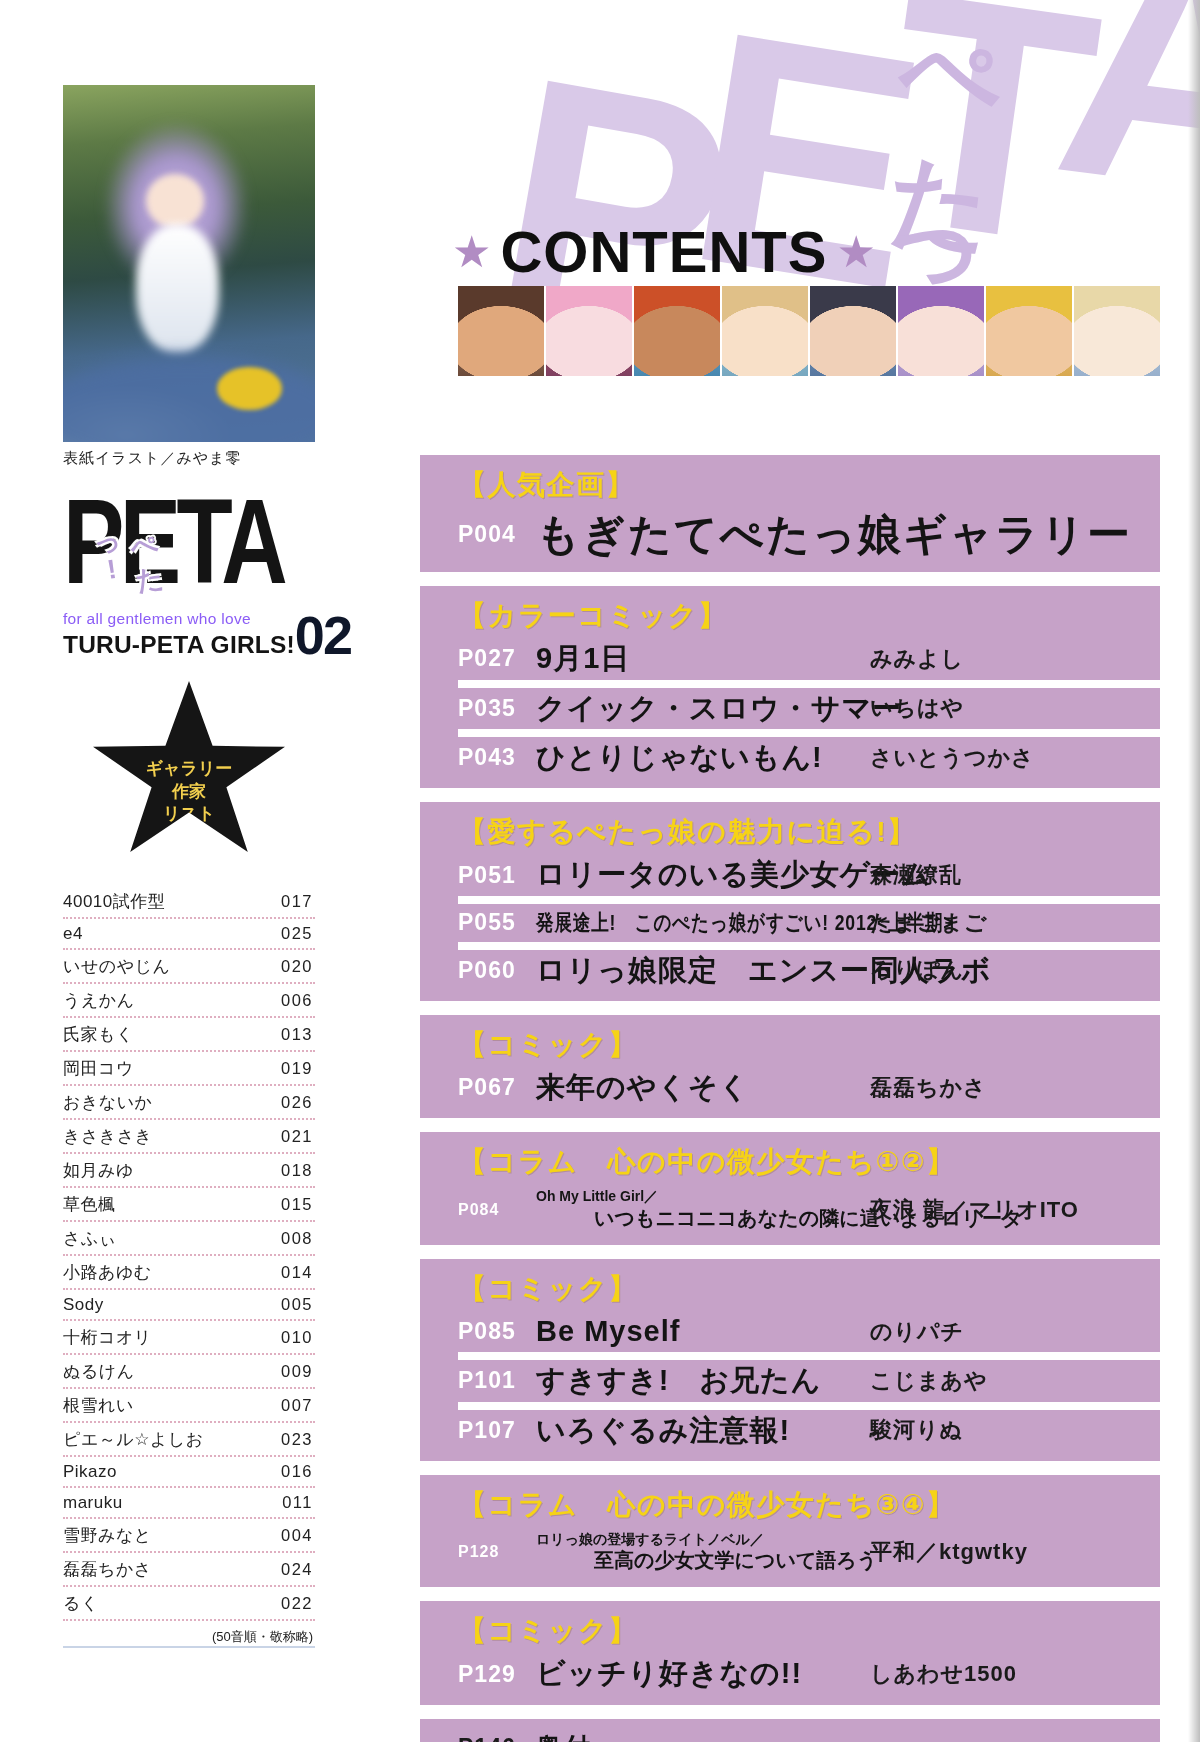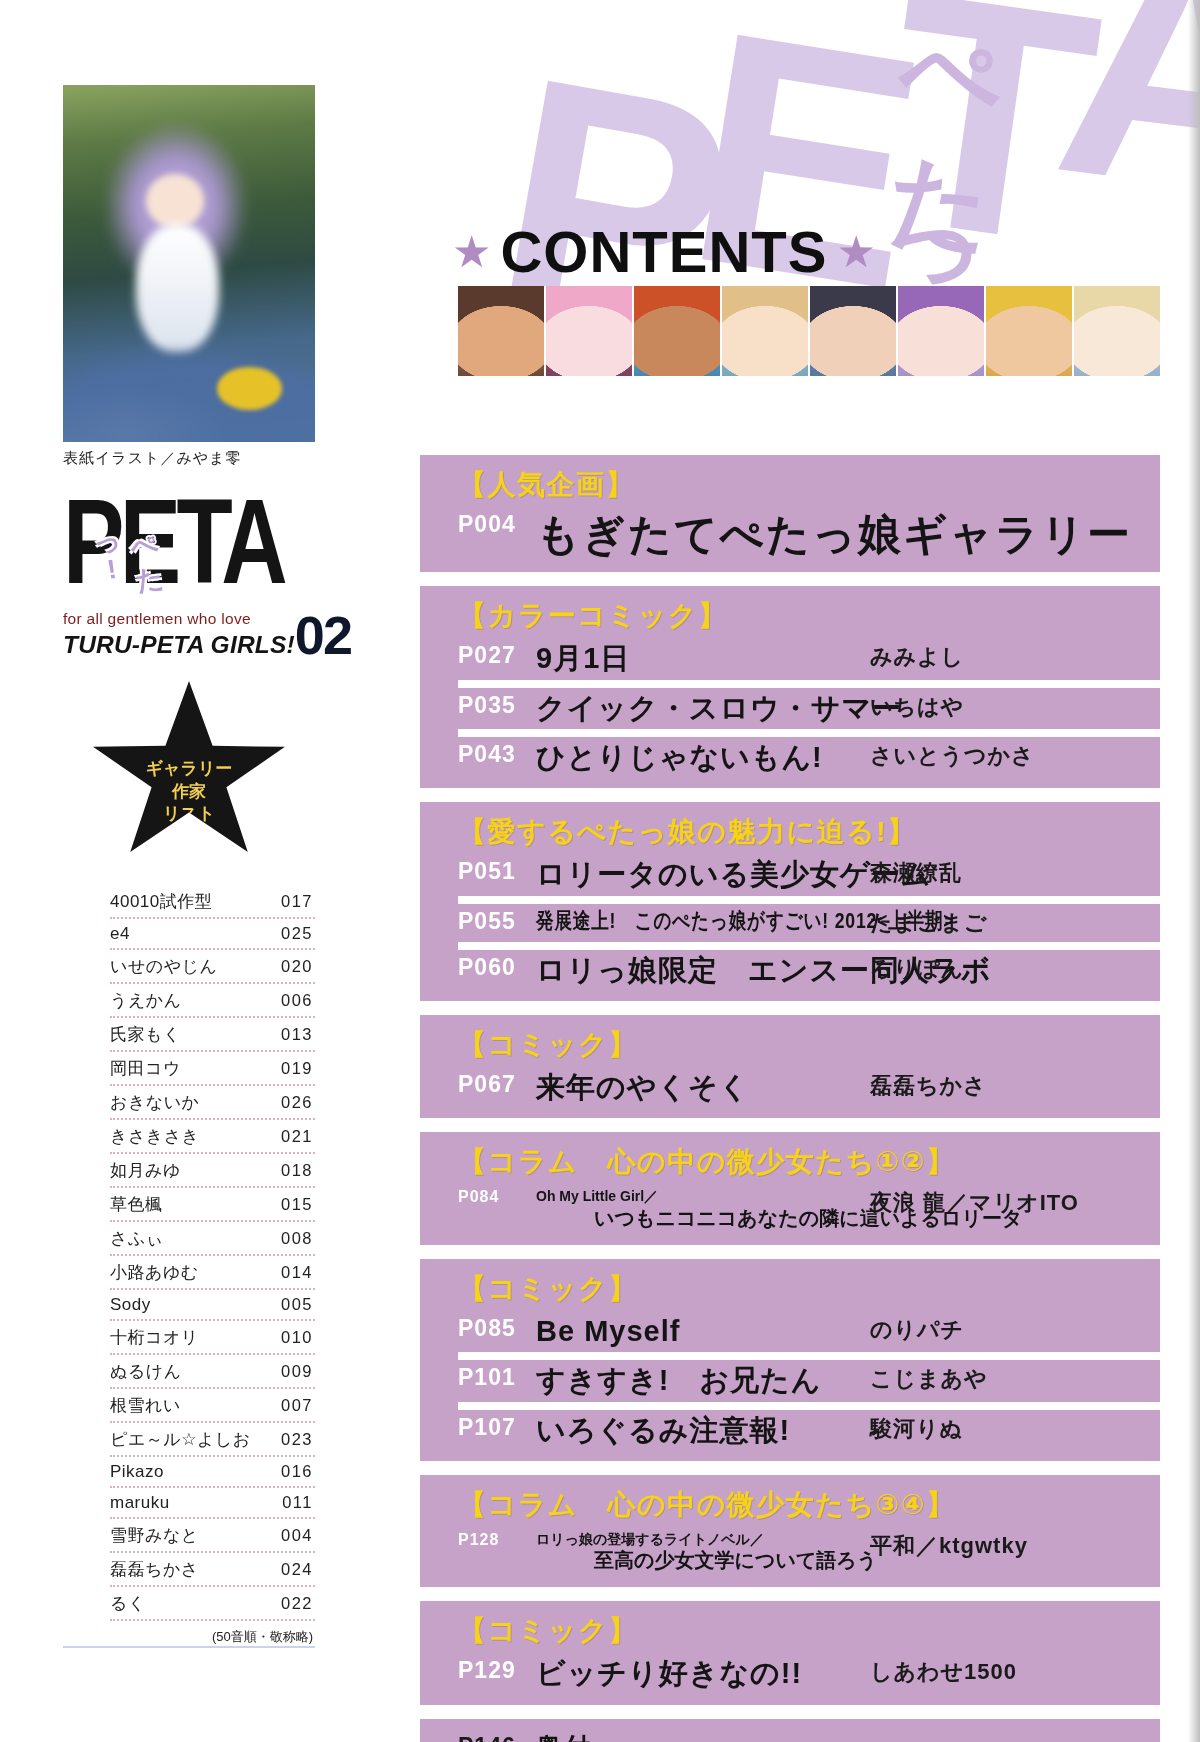--- a/index.html
+++ b/index.html
@@ -32,30 +32,30 @@
   .caption { margin-top:7px; font-size:15px; color:#222; letter-spacing:1px; }
 
   .logo { position:relative; margin-top:16px; height:118px; }
   .logo-text { font-size:118px; font-weight:900; line-height:0.96; color:#141414;
     letter-spacing:-6px; transform:scaleX(0.78) scaleY(1.02); transform-origin:left top; white-space:nowrap; }
   .logo-burst { position:absolute; left:30px; top:40px; writing-mode:vertical-rl; text-orientation:upright;
     font-size:27px; font-weight:800; color:#b79ed6; letter-spacing:-4px; transform:rotate(-9deg); z-index:2;
     text-shadow:-2px -2px 0 #fff, 2px -2px 0 #fff, -2px 2px 0 #fff, 2px 2px 0 #fff, 0 0 3px #fff; }
 
   .tag-row { display:flex; justify-content:space-between; align-items:flex-end; margin-top:8px; }
-  .tag1 { font-size:15.5px; color:#7f1d1d; letter-spacing:0.3px; }
-  .tag2 { font-size:24.5px; font-weight:800; color:#141414; letter-spacing:0.2px; margin-top:3px; white-space:nowrap;font-style:italic; }
+  .tag1 { font-size:15.5px; color:#8b5cf6; letter-spacing:0.3px; }
+  .tag2 { font-size:24.5px; font-weight:800; color:#141414; letter-spacing:0.2px; margin-top:3px; white-space:nowrap; }
   .issue { font-size:54px; font-weight:700; color:#0f172a; line-height:0.85; letter-spacing:-2px; }
 
   .star-badge { position:relative; width:200px; height:188px; margin:22px auto 0; background:#151515;
     clip-path:polygon(50% 0%, 61.8% 34.5%, 98% 35%, 68.7% 56.5%, 79.4% 91%, 50% 70%, 20.6% 91%, 31.3% 56.5%, 2% 35%, 38.2% 34.5%); }
   .star-badge-text { position:absolute; inset:0; display:flex; flex-direction:column; align-items:center;
     justify-content:center; padding-top:34px; color:#f2cf4e; font-size:17px; font-weight:700; line-height:1.35; text-align:center; }
 
-  .artist-list { margin-top:16px;margin-left:47px; }
+  .artist-list { margin-top:16px; }
   .artist-row { display:flex; justify-content:space-between; align-items:baseline;
     padding:5px 2px 4px 0; border-bottom:2px dotted #dfaec0; font-size:17px; color:#222; letter-spacing:0.5px; }
   .a-page { font-size:16.5px; letter-spacing:1.5px; }
   .artist-note { text-align:right; font-size:13px; color:#222; padding:7px 2px 0 0; border-bottom:2px solid #c9d4e6; }
 
   
   .wm { position:absolute; left:505px; top:-55px; display:flex; z-index:1; color:#d9c9e8;
     font-weight:900; font-size:330px; line-height:1; letter-spacing:-28px; white-space:nowrap; }
   .wm span { display:block; }
   .wm span:nth-child(1){ transform:translateY(95px) rotate(10deg); }
@@ -72,21 +72,21 @@
 
   .thumbs { position:absolute; left:458px; top:286px; width:702px; height:90px; display:flex; gap:2px; z-index:3; background:#fff; }
   .thumb { flex:1; }
 
   
   .sections { position:absolute; left:420px; top:455px; width:740px; display:flex; flex-direction:column; gap:14px; z-index:3; }
   .block { background:#c6a2c8; padding:12px 0 10px 38px; }
   .block.no-header { padding:10px 0 10px 38px; }
   .sec-header { color:#f6d316; font-size:28px; font-weight:800; letter-spacing:1.5px; line-height:1.25; margin-bottom:5px;
     text-shadow:1px 1px 0 rgba(120,80,30,0.25); }
-  .entry { display:flex; align-items:flex-start; padding:4px 0; }
+  .entry { display:flex; align-items:center; padding:4px 0; }
   .entry + .entry { border-top:8px solid #ffffff; }
   .e-pnum { flex:0 0 78px; font-size:23px; font-weight:700; color:#ffffff; letter-spacing:1px; }
   .e-titles { flex:1; color:#141414; font-weight:800; min-width:0; }
   .e-title-line { font-size:29px; line-height:1.15; letter-spacing:1px; white-space:nowrap; }
   .e-author { flex:0 0 290px; font-size:22px; color:#1a1a1a; font-weight:600; letter-spacing:1px; white-space:nowrap; }
 
   .v-xl .e-title-line { font-size:43px; letter-spacing:2px; line-height:1.1; }
   .v-condensed .e-title-line { font-size:22px; font-weight:800; transform:scaleX(0.8); transform-origin:left center; }
   .v-two-line .e-pnum { font-size:16px; }
   .v-two-line .e-title-line { font-size:14px; font-weight:700; letter-spacing:0; line-height:1.25; }

